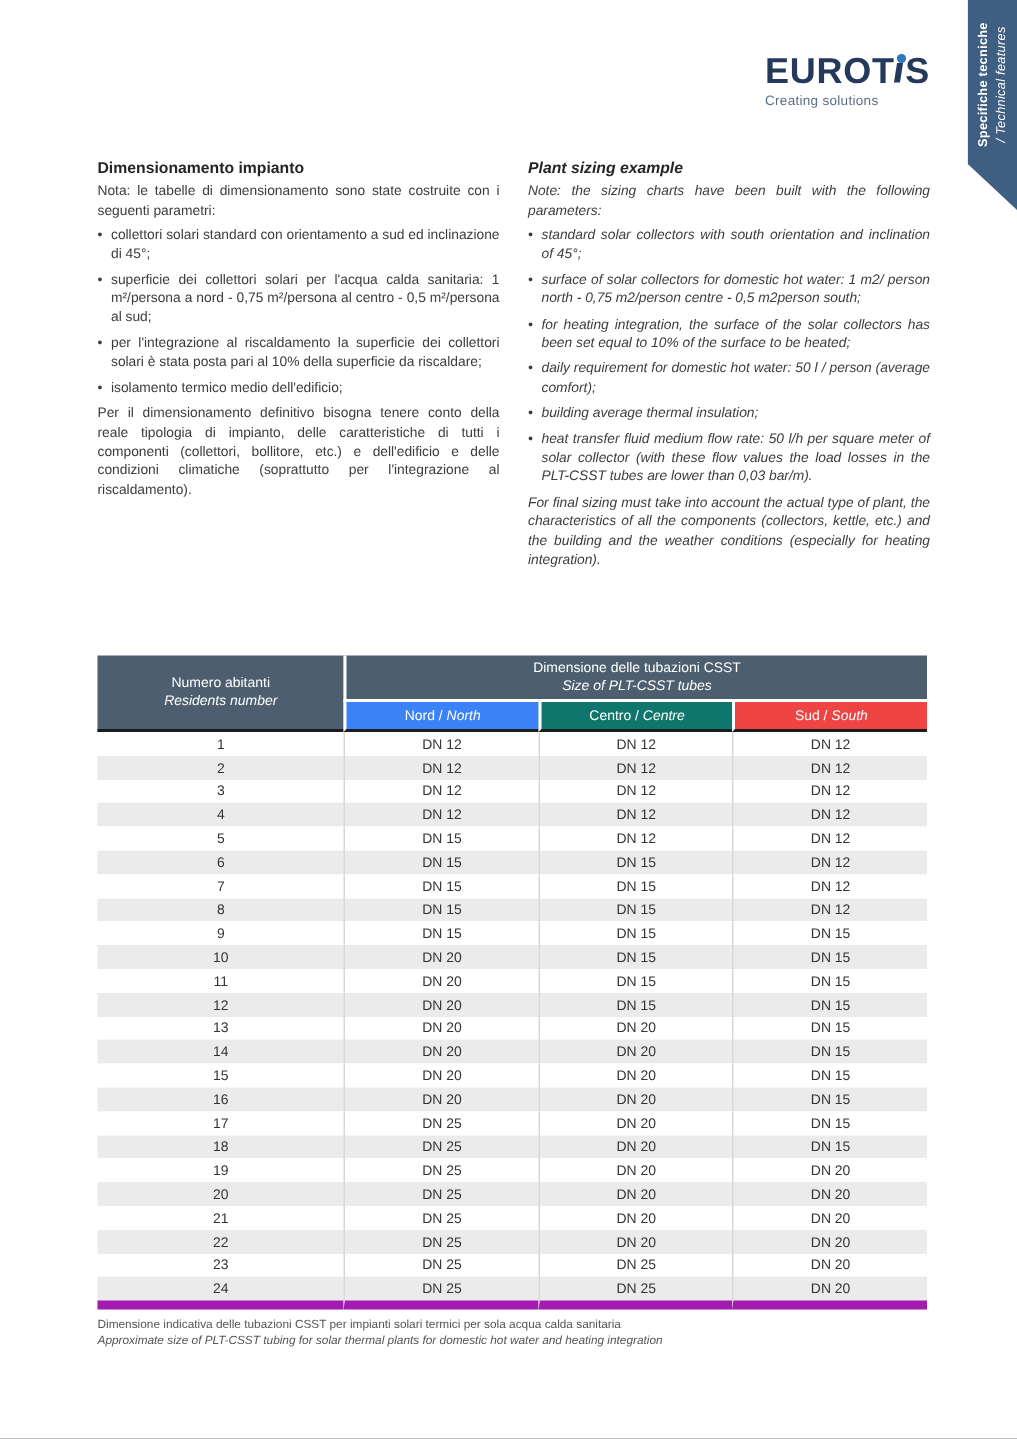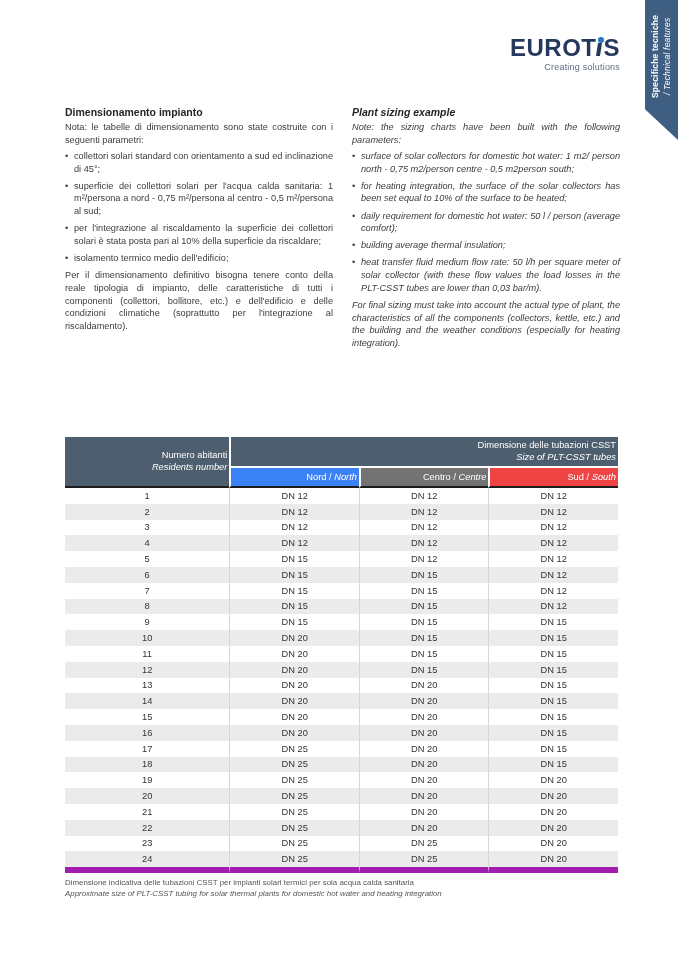--- a/index.html
+++ b/index.html
@@ -7,21 +7,21 @@
     position:relative;
     width:678px;height:959px;
     background:#ffffff;
     font-family:"Liberation Sans", sans-serif;
     color:#3c3c3c;
     overflow:hidden;
     margin:0 auto;
   }
 
   
-  .logo{position:absolute;top:36px;right:58px;text-align:right;}
+  .logo{position:absolute;top:36px;right:58px;}
   .wordmark{
     font-size:24px;font-weight:800;color:#24395b;
     letter-spacing:.5px;line-height:24px;white-space:nowrap;
   }
   .logo-i{position:relative;display:inline-block;width:7px;height:18px;vertical-align:baseline;}
   .logo-i .stem{position:absolute;left:1px;bottom:0;width:4px;height:13px;background:#24395b;transform:skewX(-9deg);}
   .logo-i .dot{position:absolute;left:2px;top:-1px;width:5.5px;height:5.5px;border-radius:50%;background:#2e78bf;}
   .tagline{font-size:9px;color:#5c6f83;margin-top:2px;letter-spacing:.2px;}
 
   
@@ -56,21 +56,21 @@
   }
   .sizing-table thead th{
     background:#4d5f6e;color:#fff;font-weight:normal;
     text-align:center;vertical-align:middle;padding:3px 2px;
   }
   .sizing-table th .l1{display:block;font-size:9.3px;line-height:11.5px;}
   .sizing-table th .l2{display:block;font-size:9.3px;line-height:11.5px;font-style:italic;}
   .sizing-table th.col1{width:29%;}
   .sizing-table th.group{border-left:2px solid #fff;}
   .sizing-table thead tr.sub th{border-left:2px solid #fff;border-top:2px solid #fff;height:14px;padding:2px;}
-  .sizing-table thead th{border-bottom:2px solid #1c1c1c;text-align:right;}
+  .sizing-table thead th{border-bottom:2px solid #1c1c1c;}
   .sizing-table thead tr:first-child th.group{border-bottom:none;}
   .sizing-table tbody td{
     text-align:center;height:12.8px;padding:1.5px 0;
     background:#fff;
   }
   .sizing-table tbody td + td{border-left:1px solid #d7d7d7;}
   .sizing-table tbody tr:nth-child(even) td{background:#ebebeb;}
   .sizing-table tbody tr:last-child td{border-bottom:6px solid #a21caf;}
   .sizing-table th i{font-style:italic;}
 
@@ -110,20 +110,21 @@
           <li>superficie dei collettori solari per l'acqua calda sanitaria: 1 m²/persona a nord - 0,75 m²/persona al centro - 0,5 m²/persona al sud;</li>
           <li>per l'integrazione al riscaldamento la superficie dei collettori solari è stata posta pari al 10% della superficie da riscaldare;</li>
           <li>isolamento termico medio dell'edificio;</li>
         </ul>
       <p class="outro">Per il dimensionamento definitivo bisogna tenere conto della reale tipologia di impianto, delle caratteristiche di tutti i componenti (collettori, bollitore, etc.) e dell'edificio e delle condizioni climatiche (soprattutto per l'integrazione al riscaldamento).</p>
     </div>
     <div class="col col-en">
       <h3>Plant sizing example</h3>
       <p>Note: the sizing charts have been built with the following parameters:</p>
       <ul>
+          <li>standard solar collectors with south orientation and inclination of 45°;</li>
           <li>surface of solar collectors for domestic hot water: 1 m2/ person north - 0,75 m2/person centre - 0,5 m2person south;</li>
           <li>for heating integration, the surface of the solar collectors has been set equal to 10% of the surface to be heated;</li>
           <li>daily requirement for domestic hot water: 50 l / person (average comfort);</li>
           <li>building average thermal insulation;</li>
           <li>heat transfer fluid medium flow rate: 50 l/h per square meter of solar collector (with these flow values the load losses in the PLT-CSST tubes are lower than 0,03 bar/m).</li>
         </ul>
       <p class="outro">For final sizing must take into account the actual type of plant, the characteristics of all the components (collectors, kettle, etc.) and the building and the weather conditions (especially for heating integration).</p>
     </div>
   </div>
 
@@ -134,21 +135,21 @@
           <span class="l1">Numero abitanti</span>
           <span class="l2">Residents number</span>
         </th>
         <th class="group" colspan="3" style="background: rgb(77, 95, 110);">
           <span class="l1">Dimensione delle tubazioni CSST</span>
           <span class="l2">Size of PLT-CSST tubes</span>
         </th>
       </tr>
       <tr class="sub">
           <th style="background: #3b82f6;"><span>Nord</span><span> / </span><i>North</i></th>
-          <th style="background: #737373;"><span>Centro</span><span> / </span><i>Centre</i></th>
+          <th style="background: #0f766e;"><span>Centro</span><span> / </span><i>Centre</i></th>
           <th style="background: #ef4444;"><span>Sud</span><span> / </span><i>South</i></th>
         </tr>
     </thead>
     <tbody>
         <tr>
           <td>1</td>
           <td>DN 12</td>
           <td>DN 12</td>
           <td>DN 12</td>
         </tr>

